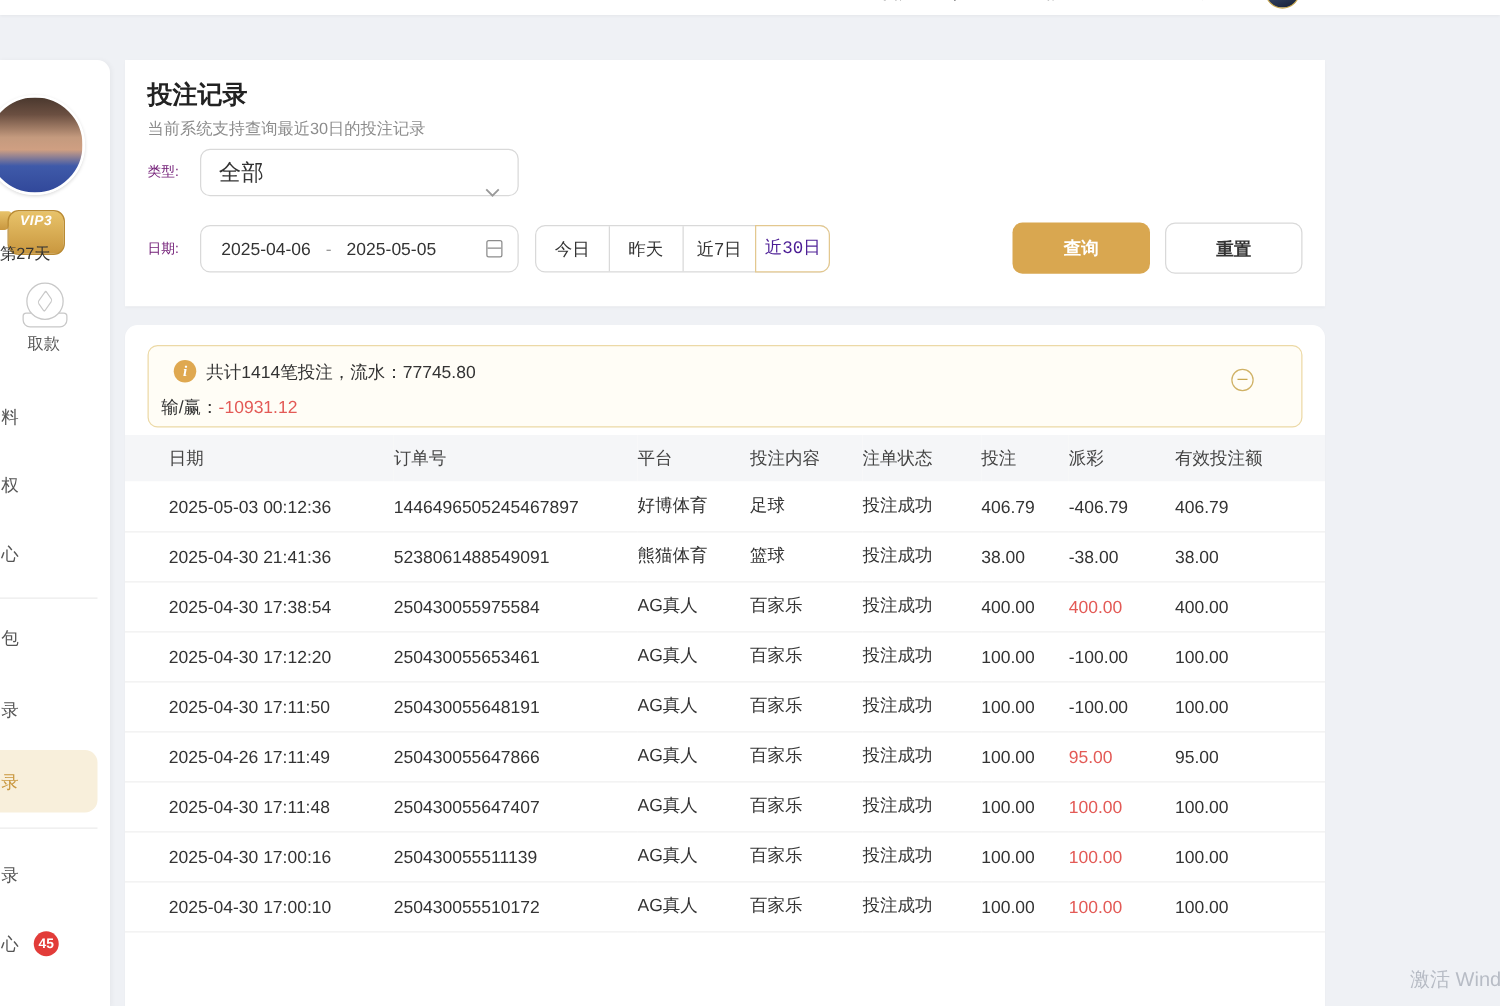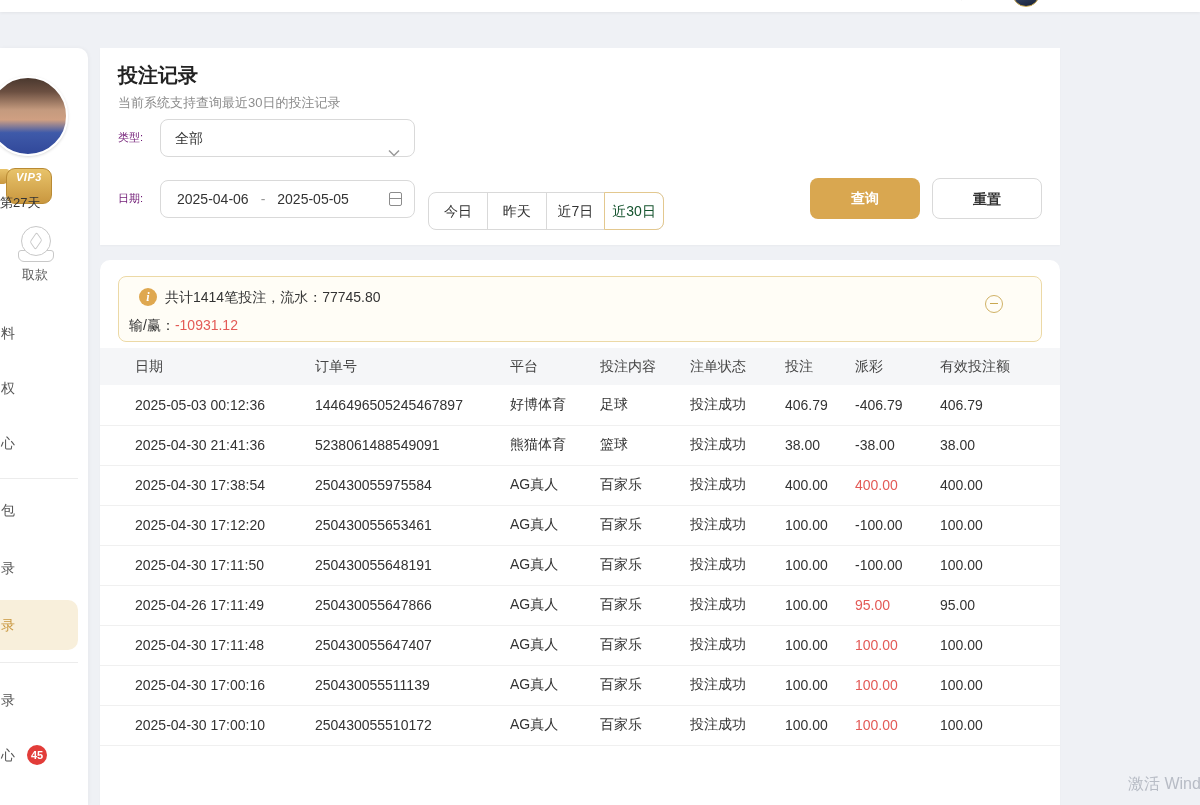--- a/index.html
+++ b/index.html
@@ -91,47 +91,47 @@
     position:absolute; left:100px; top:48px; width:960px; height:197px;
     background:#fff; border-radius:0; box-shadow:0 1px 2px rgba(0,0,0,.03);
   }
   .page-title { position:absolute; left:18px; top:14px; font-size:20px; font-weight:bold; color:#222; }
   .page-subtitle { position:absolute; left:18px; top:46px; font-size:13px; color:#8c8c8c; }
   .field-label { position:absolute; font-size:11px; color:#701a75; }
   .type-label { left:18px; top:82px; }
   .type-select {
     position:absolute; left:60px; top:71px; width:255px; height:38px;
     border:1px solid #d9d9d9; border-radius:8px; background:#fff; cursor:pointer;
-    font-size:14px; color:#333; line-height:36px; padding:0 14px;
+    font-size:18px; color:#333; line-height:36px; padding:0 14px;
   }
   .type-select .chev { position:absolute; right:14px; top:14px; }
   .date-label { left:18px; top:143px; }
   .date-input {
     position:absolute; left:60px; top:132px; width:255px; height:38px;
     border:1px solid #d9d9d9; border-radius:8px; background:#fff; cursor:pointer;
     display:flex; align-items:center; font-size:14px; color:#333; padding:0 12px 0 16px;
   }
   .date-input .sep { margin:0 12px; color:#999; }
   .cal-icon {
     margin-left:auto; width:13px; height:14px; border:1.5px solid #8c8c8c; border-radius:2px;
     position:relative;
   }
   .cal-icon::after { content:""; position:absolute; left:0; right:0; top:5px; border-top:1.5px solid #8c8c8c; }
   .range-group {
     position:absolute; left:328px; top:132px; width:236px; height:38px;
-    border:1px solid #d9d9d9; border-radius:8px; display:flex; background:#fff; overflow:visible;margin-top:12px;
+    border:1px solid #d9d9d9; border-radius:8px; display:flex; background:#fff; overflow:visible;
   }
   .range-btn {
     flex:1; text-align:center; line-height:36px; font-size:14px; color:#333;
     border-left:1px solid #d9d9d9; cursor:pointer; position:relative;
   }
   .range-btn:first-child { border-left:none; }
   .range-btn.active {
     border:1px solid #e3c88f; margin:-1px -1px -1px 0; border-radius:0 8px 8px 0;
-    line-height:36px; background:#fff; z-index:2; color:#14532d;
+    line-height:36px; background:#fff; z-index:2; color:#4c1d95;font-family:Liberation Mono, monospace;
   }
   .btn {
     position:absolute; top:130px; width:110px; height:41px; border-radius:8px;
     font-size:14px; text-align:center; line-height:41px; cursor:pointer;
   }
   .btn-query { left:710px; background:#d9a750; color:#fff; font-weight:bold; }
   .btn-reset { left:832px; background:#fff; border:1px solid #d9d9d9; color:#333; font-weight:bold; }
   
   .table-panel {
     position:absolute; left:100px; top:260px; width:960px; height:545px;

